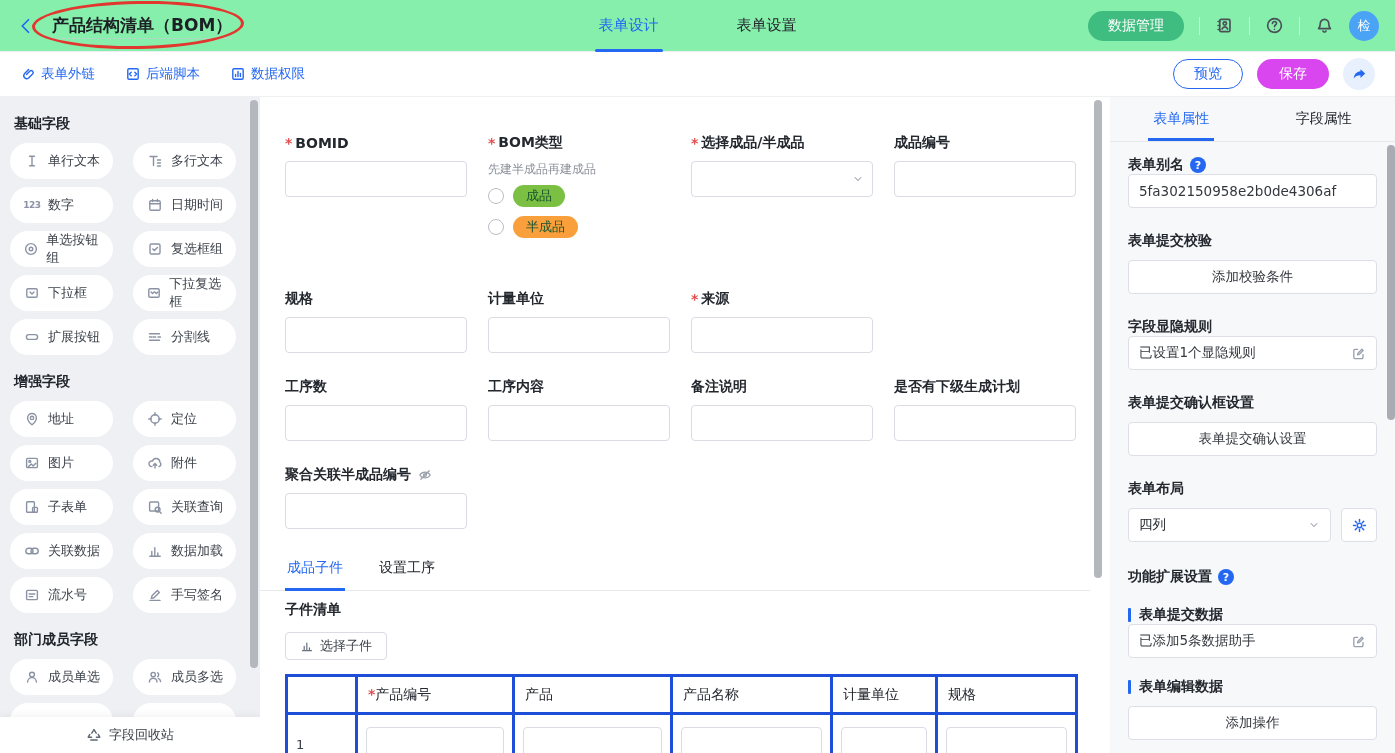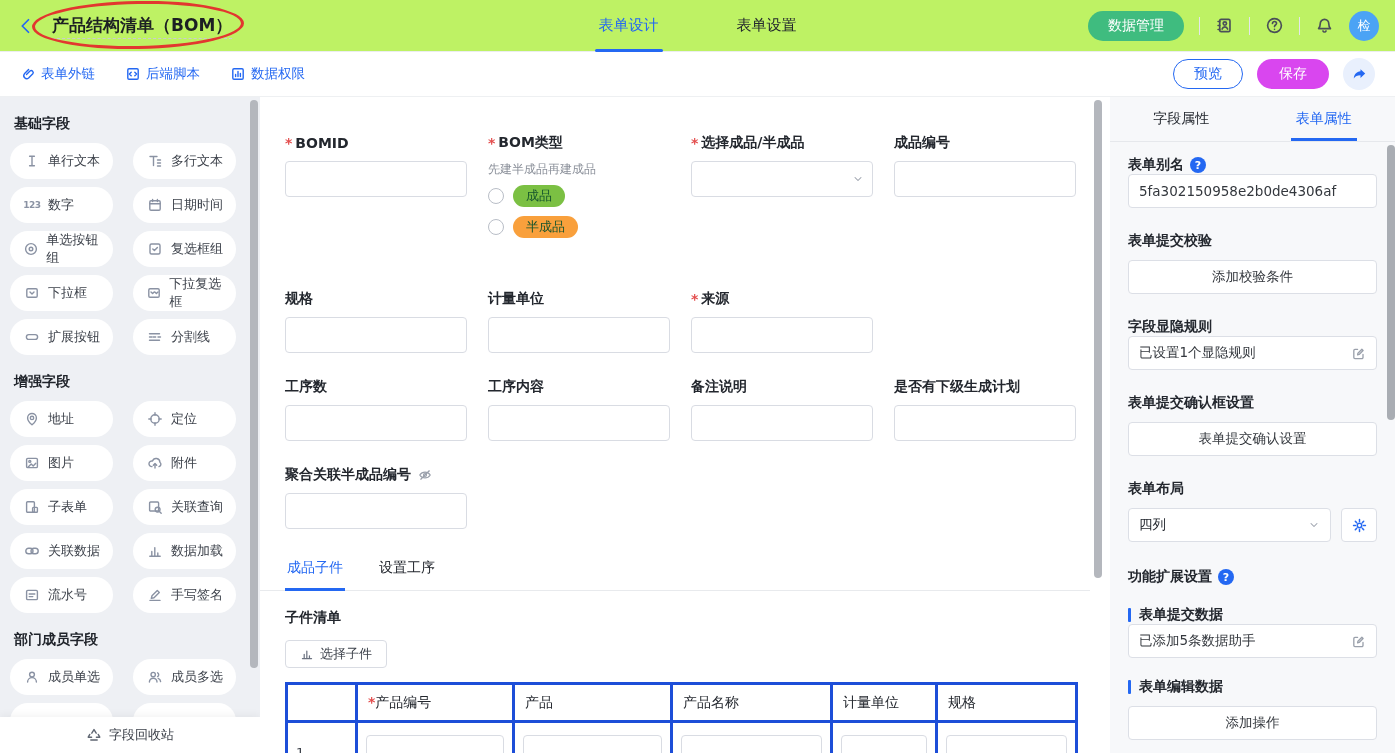--- a/index.html
+++ b/index.html
@@ -7,21 +7,21 @@
   body {
     width:1395px; height:753px; overflow:hidden; position:relative;
     font-family:"DejaVu Sans","Liberation Sans",sans-serif;
     color:#23272e; font-size:14px; background:#fff;
   }
   svg.ic { width:16px; height:16px; flex:none; display:block; }
   svg.ic * { fill:none; stroke:currentColor; stroke-width:1.4; stroke-linecap:round; stroke-linejoin:round; }
   svg.ic.solid * { fill:currentColor; stroke:none; }
 
   
-  .header { position:absolute; left:0; top:0; right:0; height:52px; background:#bef264;
+  .header { position:absolute; left:0; top:0; right:0; height:52px; background:#86efac;
     border-bottom:1px solid #ebedf0; display:flex; align-items:center; padding:0 16px; z-index:5; }
   .back-btn { color:#2468f2; cursor:pointer; margin-right:10px; display:flex; }
   .back-btn svg { width:20px; height:20px; }
   .title-wrap { position:relative; padding:4px 6px; }
   .page-title { font-size:17px; font-weight:700; color:#1c1f23; border-bottom:1px dashed #c9ccd2; padding-bottom:3px; }
   .annotation-ellipse { position:absolute; left:-14px; top:-9px; width:212px; height:48px;
     border:3px solid #e2372f; border-radius:50%; transform:rotate(-1deg); pointer-events:none; }
   .header-tabs { position:absolute; left:50%; transform:translateX(-50%); height:52px; display:flex; gap:70px; }
   .htab { position:relative; display:flex; align-items:center; font-size:15px; color:#23272e; cursor:pointer; padding:0 4px; }
   .htab.active { color:#2468f2; }
@@ -73,21 +73,21 @@
   .radio-circle { width:16px; height:16px; border-radius:50%; border:1px solid #b9bec7; background:#fff; flex:none; cursor:pointer; }
   .tag { color:#14532d; font-size:13px; border-radius:12px; padding:2px 13px; line-height:18px; cursor:default; }
   .tag.green { background:#7bc043; }
   .tag.orange { background:#f9a03c; }
   .eye-ic { color:#9aa0ab; margin-left:4px; display:flex; }
 
   .sub-tabs { margin:0 0 0 -25px; padding-left:25px; border-bottom:1px solid #e8eaed; display:flex; gap:32px; }
   .stab { position:relative; font-size:14px; color:#23272e; padding:2px 2px 13px; cursor:pointer; }
   .stab.active { color:#2468f2; }
   .stab.active::after { content:""; position:absolute; left:0; right:0; bottom:-1px; height:3px; background:#2468f2; }
-  .subform-title { font-size:14px; font-weight:700; margin-top:18px; }
+  .subform-title { font-size:14px; font-weight:700; margin-top:10px; }
   .btn-pick { margin-top:13px; height:28px; padding:0 14px; background:#fff; border:1px solid #d9dce3; border-radius:4px;
     font-size:13px; color:#3c414a; display:inline-flex; align-items:center; gap:6px; cursor:pointer; }
   .btn-pick .ic-wrap{ color:#6b7280; display:flex; }
   table.subtable { margin-top:14px; border-collapse:collapse; table-layout:fixed; width:790px; }
   table.subtable th, table.subtable td { border:3px solid #1d4ed8; font-weight:400; text-align:left; }
   table.subtable th { height:38px; padding:0 10px; font-size:14px; color:#23272e; background:#fff; }
   table.subtable td { height:62px; padding:8px; }
   td.idx { text-align:center; font-size:13px; color:#3c414a; }
   .cell-input { width:100%; height:36px; border:1px solid #d9dce3; border-radius:4px; padding:0 8px; outline:none; }
   .canvas-scrollbar { position:absolute; left:834px; top:3px; width:8px; height:478px; background:#b4b7bd; border-radius:4px; }
@@ -571,22 +571,22 @@
         <td><input class="cell-input" style=""></td>
       </tr>
     </tbody>
       </table>
   </div>
   <div class="canvas-scrollbar"></div>
 </div>
 
 <div class="panel">
   <div class="panel-tabs">
+    <div class="ptab active">表单属性</div>
     <div class="ptab">字段属性</div>
-    <div class="ptab active">表单属性</div>
   </div>
   <div class="panel-body">
     <div class="p-label first">
       <span>表单别名</span>
       <span class="q-ic">?</span>
     </div>
     <div class="p-box">
         <span class="grow">5fa302150958e2b0de4306af</span>
       </div>
 

